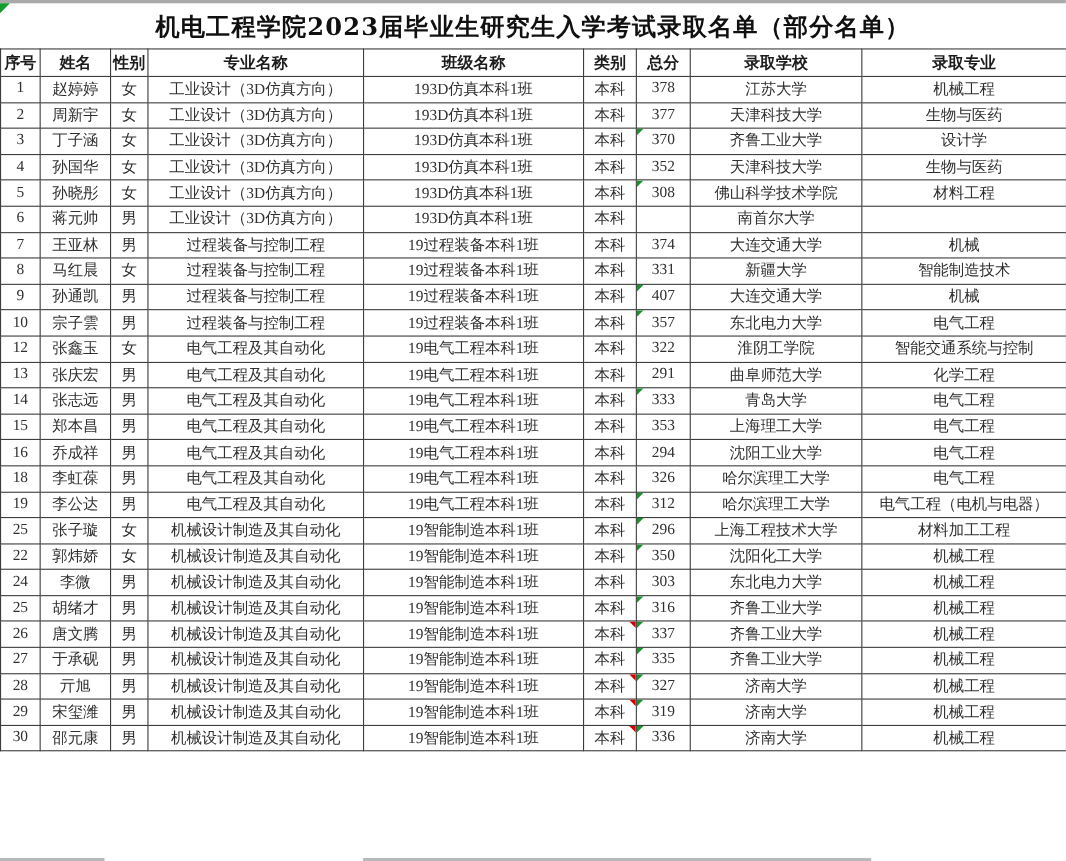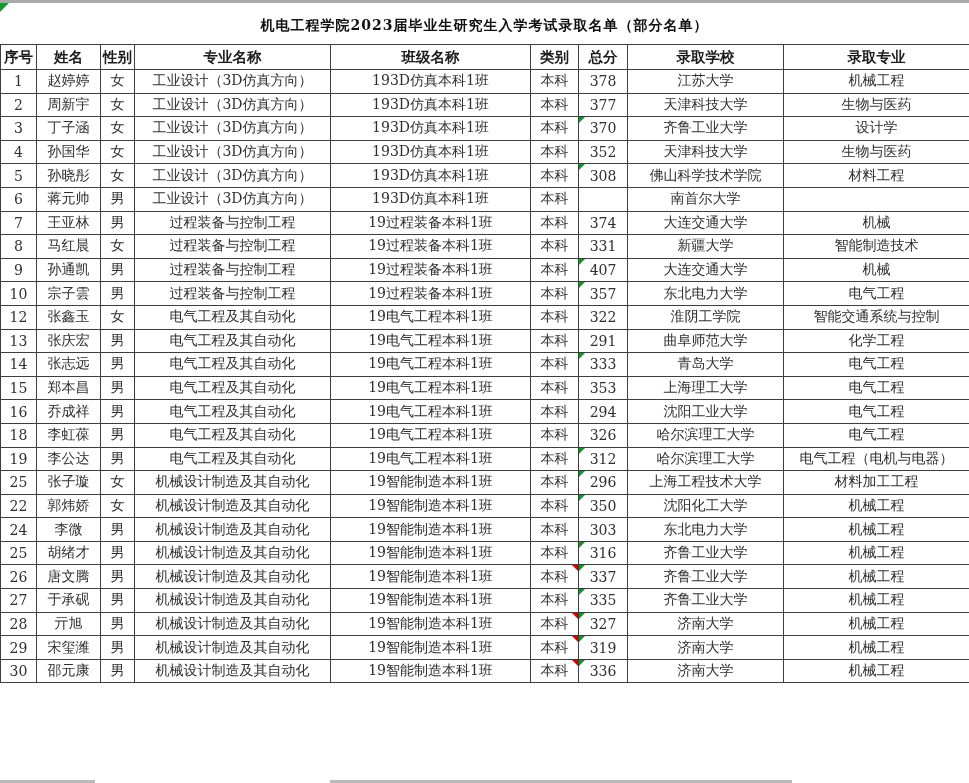--- a/index.html
+++ b/index.html
@@ -6,25 +6,25 @@
   body{
     width:969px;height:783px;position:relative;background:#ffffff;
     font-family:"DejaVu Serif","Liberation Serif",serif;
     overflow:hidden;
   }
   .top-edge{position:absolute;top:0;left:0;width:969px;height:3px;background:#a9a9a9;}
   .corner-tri{position:absolute;top:3px;left:0;width:0;height:0;
     border-top:9px solid #169b2f;border-right:9px solid transparent;}
   .title{
     position:absolute;top:7px;left:0;width:969px;height:36px;line-height:36px;
-    text-align:center;font-size:14px;font-weight:bold;color:#101010;letter-spacing:1px;
+    text-align:center;font-size:22px;font-weight:bold;color:#101010;letter-spacing:1px;
   }
   table.roster{
     position:absolute;top:44px;left:0;width:969px;
-    border-collapse:collapse;table-layout:fixed;
+    border-collapse:collapse;table-layout:fixed;font-family:Liberation Serif, serif;
   }
   .roster th,.roster td{
     border:1px solid #3d3d3d;
     padding:0 2px;margin:0;
     text-align:center;vertical-align:middle;
     font-size:14px;color:#2f2f2f;
     white-space:nowrap;overflow:hidden;
     position:relative;
   }
   .roster th{height:24px;font-weight:bold;font-size:14.5px;color:#1c1c1c;}

